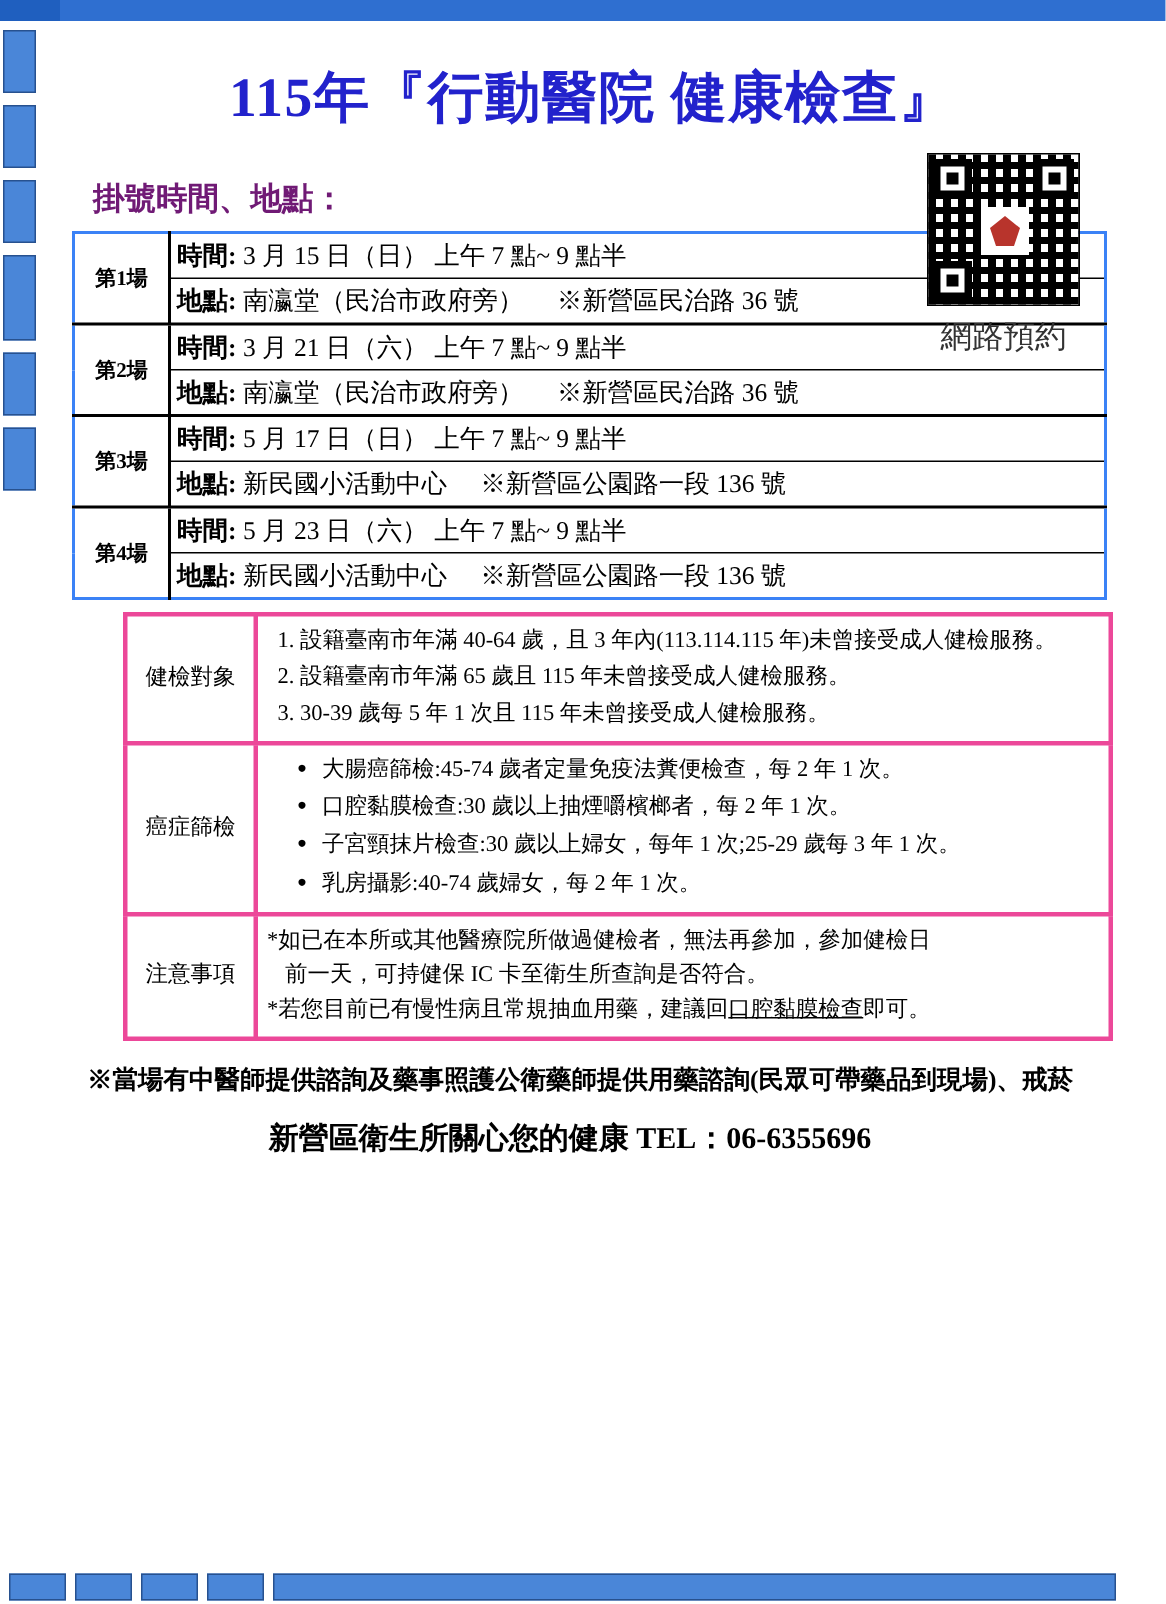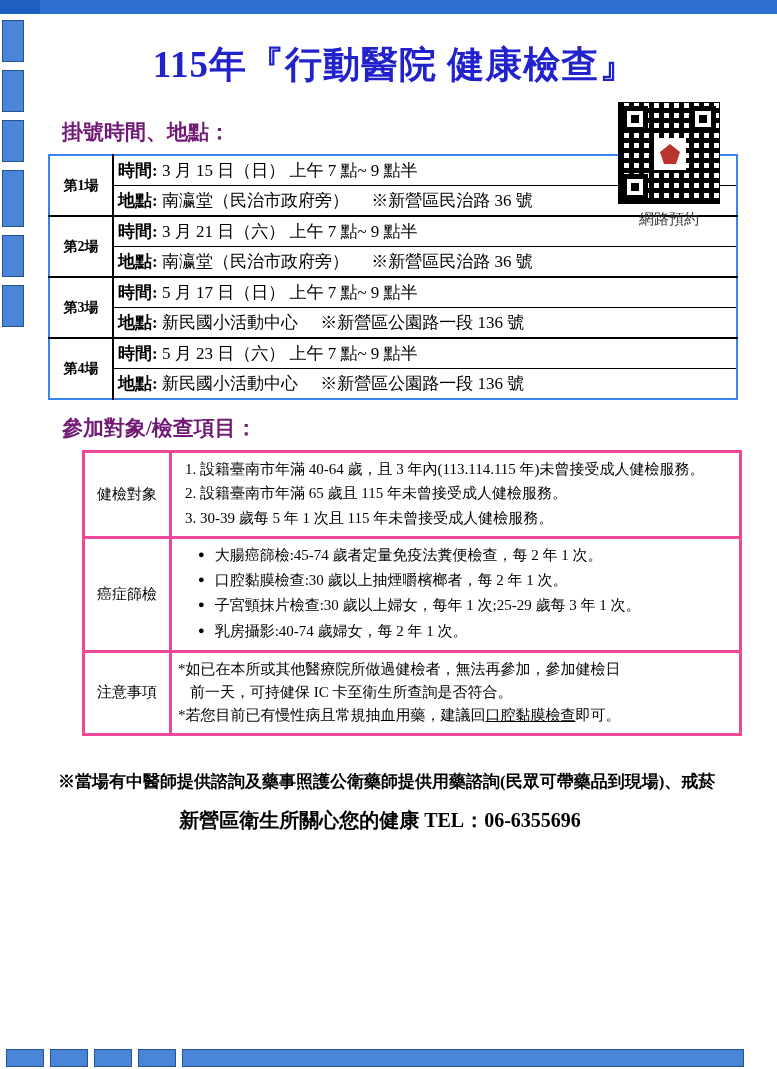--- a/index.html
+++ b/index.html
@@ -90,21 +90,21 @@
     position:absolute;left:35px;top:35px;width:30px;height:30px;background:#fff;
     border:1px solid #fff;
   }
   .qr .logo .bird{
     position:absolute;left:5px;top:5px;width:20px;height:20px;
     background:#b8342c;
     clip-path:polygon(50% 0%,100% 40%,80% 100%,20% 100%,0% 40%);
   }
   .qr-cap{
     font-family:"Liberation Serif","DejaVu Serif",serif;
-    font-size:15px;color:#333;margin-top:6px;
+    font-size:21px;color:#333;margin-top:6px;
   }
 
   
   table{border-collapse:collapse;}
   .sched{
     margin-left:14px;margin-top:8px;width:690px;
     border:2px solid #3b82f6;
     font-family:"Liberation Serif","DejaVu Serif",serif;
   }
   .sched td{
@@ -141,21 +141,21 @@
   }
   .detail ol{margin:0;padding-left:22px;}
   .detail ol li{margin-bottom:1px;}
   .detail ul{margin:0;padding-left:20px;list-style:none;}
   .detail ul li{margin-bottom:2px;text-indent:0;}
   .detail ul li:before{content:"\25CF";margin-right:10px;font-size:11px;vertical-align:2px;}
   .small{font-size:14px;}
 
   
   .note{
-    margin-left:24px;margin-top:32px;width:710px;
+    margin-left:24px;margin-top:12px;width:710px;
     font-family:"Liberation Serif","DejaVu Serif",serif;
     font-size:17px;font-weight:bold;line-height:1.6;
   }
   .note .ind{display:block;margin-left:24px;}
   .tel{
     margin-top:12px;text-align:center;
     font-family:"Liberation Serif","DejaVu Serif",serif;
     font-size:20px;font-weight:bold;
     padding-right:30px;
   }
@@ -265,21 +265,20 @@
     <tr>
       <td>
         <span class="lbl">地點:</span>
         <span>新民國小活動中心</span>
         <span class="lastcol">※新營區公園路一段 136 號</span>
       </td>
     </tr>
   </tbody>
     </table>
 
-  <div class="section-head" style="margin-top:14px;">參加對象/檢查項目：</div>
 
   <table class="detail">
     <tbody>
         <tr>
       <td class="rowhead">健檢對象</td>
       <td>
         <ol>
           <li>設籍臺南市年滿 40-64 歲，且 3 年內(113.114.115 年)未曾接受成人健檢服務。</li>
           <li>設籍臺南市年滿 65 歲且 115 年未曾接受成人健檢服務。</li>
           <li>30-39 歲每 5 年 1 次且 115 年未曾接受成人健檢服務。</li>

